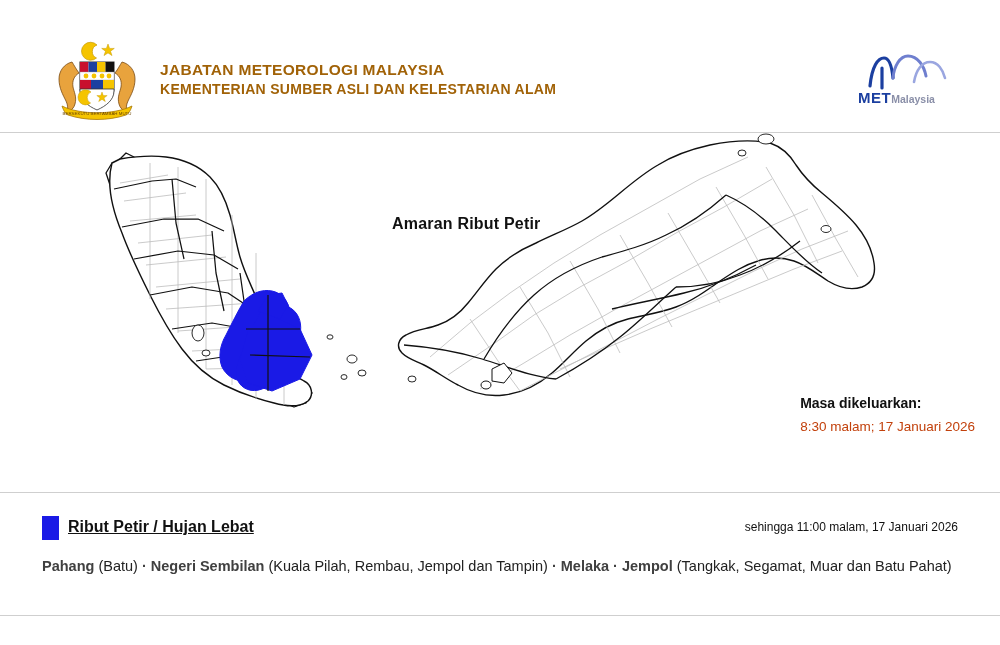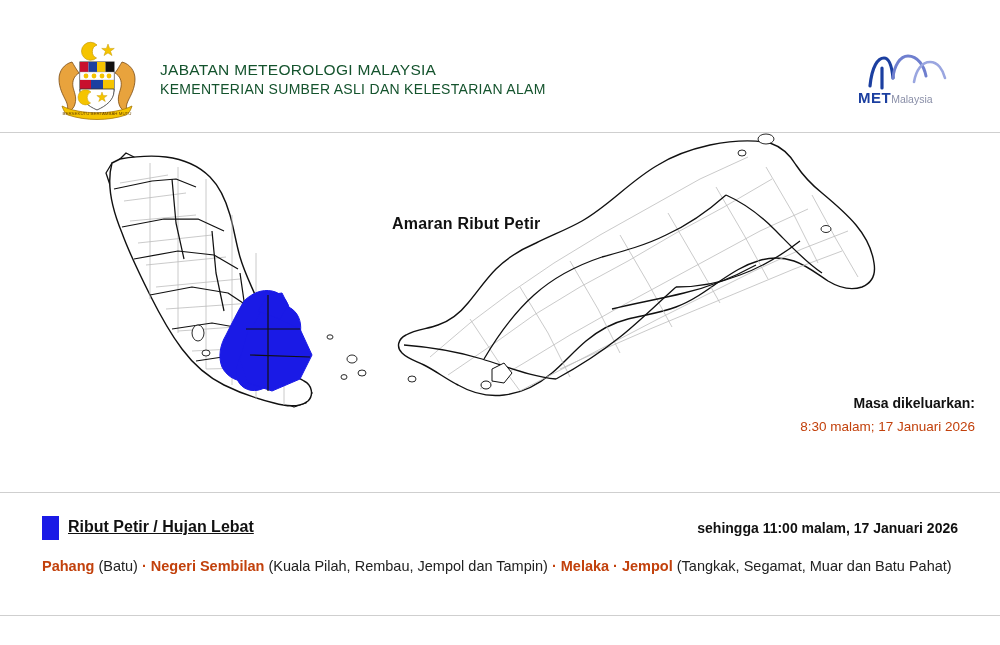--- a/index.html
+++ b/index.html
@@ -33,23 +33,23 @@
     position: absolute;
     left: 42px; top: 40px;
     width: 110px; height: 80px;
   }
   #header-text {
     position: absolute;
     left: 160px; top: 62px;
   }
   .hdr-line {
     font-size: 15.5px;
-    font-weight: normal;
+    font-weight: bold;
     letter-spacing: 0.3px;
-    color: #14532d;
+    color: #a16207;
     line-height: 1.0;
   }
   .hdr-line.second {
     margin-top: 4px;
     font-size: 14px;
   }
   #met-logo {
     position: absolute;
     right: 38px; top: 52px;
     width: 104px; height: 56px;
@@ -57,21 +57,21 @@
   #met-logo .met-word {
     position: absolute;
     left: 0; bottom: 2px;
     font-size: 15px;
     font-weight: bold;
     color: #1b3fa0;
     letter-spacing: 0.5px;
   }
   #met-logo .met-word .sub {
     font-size: 10.5px;
-    font-weight: normal;
+    font-weight: bold;
     color: #8a8fa8;
     letter-spacing: 0;
   }
 
   #header-rule {
     position: absolute;
     left: 0; top: 132px;
     width: 1000px; height: 1px;
     background: #cfcfcf;
   }
@@ -86,21 +86,21 @@
     position: absolute;
     left: 392px; top: 92px;
     font-size: 16px;
     font-weight: bold;
     color: #111;
     letter-spacing: 0.2px;
   }
   #issued-block {
     position: absolute;
     right: 42px; top: 272px;
-    text-align: right;
+    text-align: left;
   }
   #issued-label {
     font-size: 14px;
     font-weight: bold;
     color: #111;
   }
   #issued-value {
     margin-top: 8px;
     font-size: 13.5px;
     color: #c2410c;
@@ -132,33 +132,33 @@
     position: absolute;
     left: 68px; top: 25px;
     font-size: 16px;
     font-weight: bold;
     color: #111;
     text-decoration: underline;
   }
   #legend-valid {
     position: absolute;
     right: 42px; top: 27px;
-    font-size: 14px;
-    font-weight: bold;
+    font-size: 12px;
+    font-weight: normal;
     color: #111;
   }
   #legend-areas {
     position: absolute;
     left: 42px; top: 62px;
     width: 916px;
     font-size: 14.5px;
     color: #222;
     line-height: 1.55;
   }
-  #legend-areas b { font-weight: bold; color: #c2410c; }
+  #legend-areas b { font-weight: bold; color: #404040; }
 
   #bottom-rule {
     position: absolute;
     left: 0; top: 615px;
     width: 1000px; height: 1px;
     background: #cfcfcf;
   }
   #footer-strip {
     position: absolute;
     left: 0; top: 616px;

